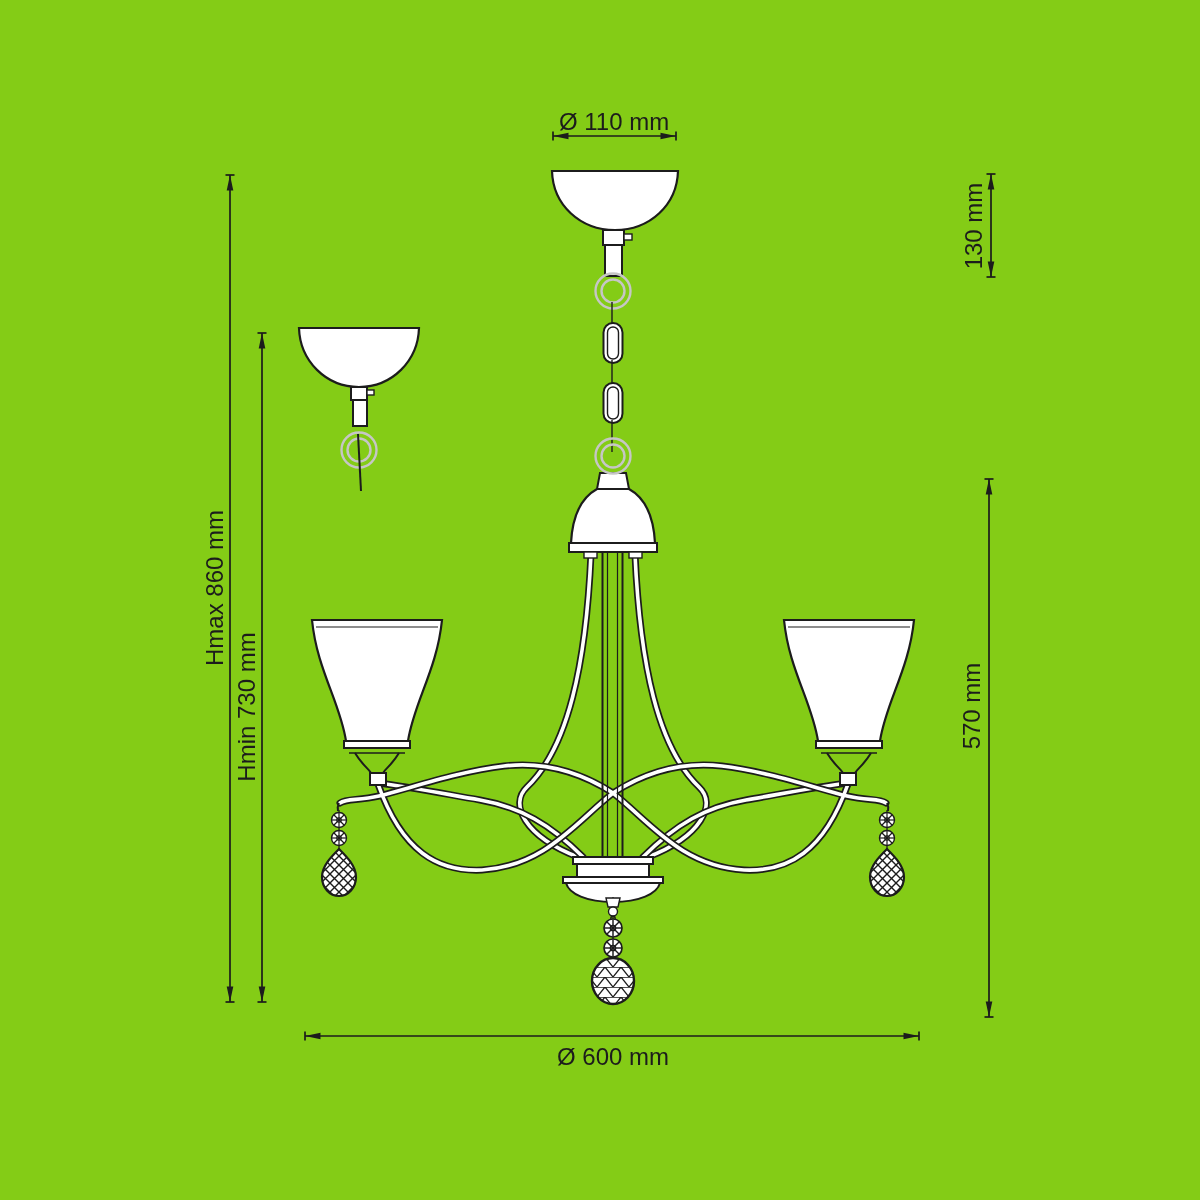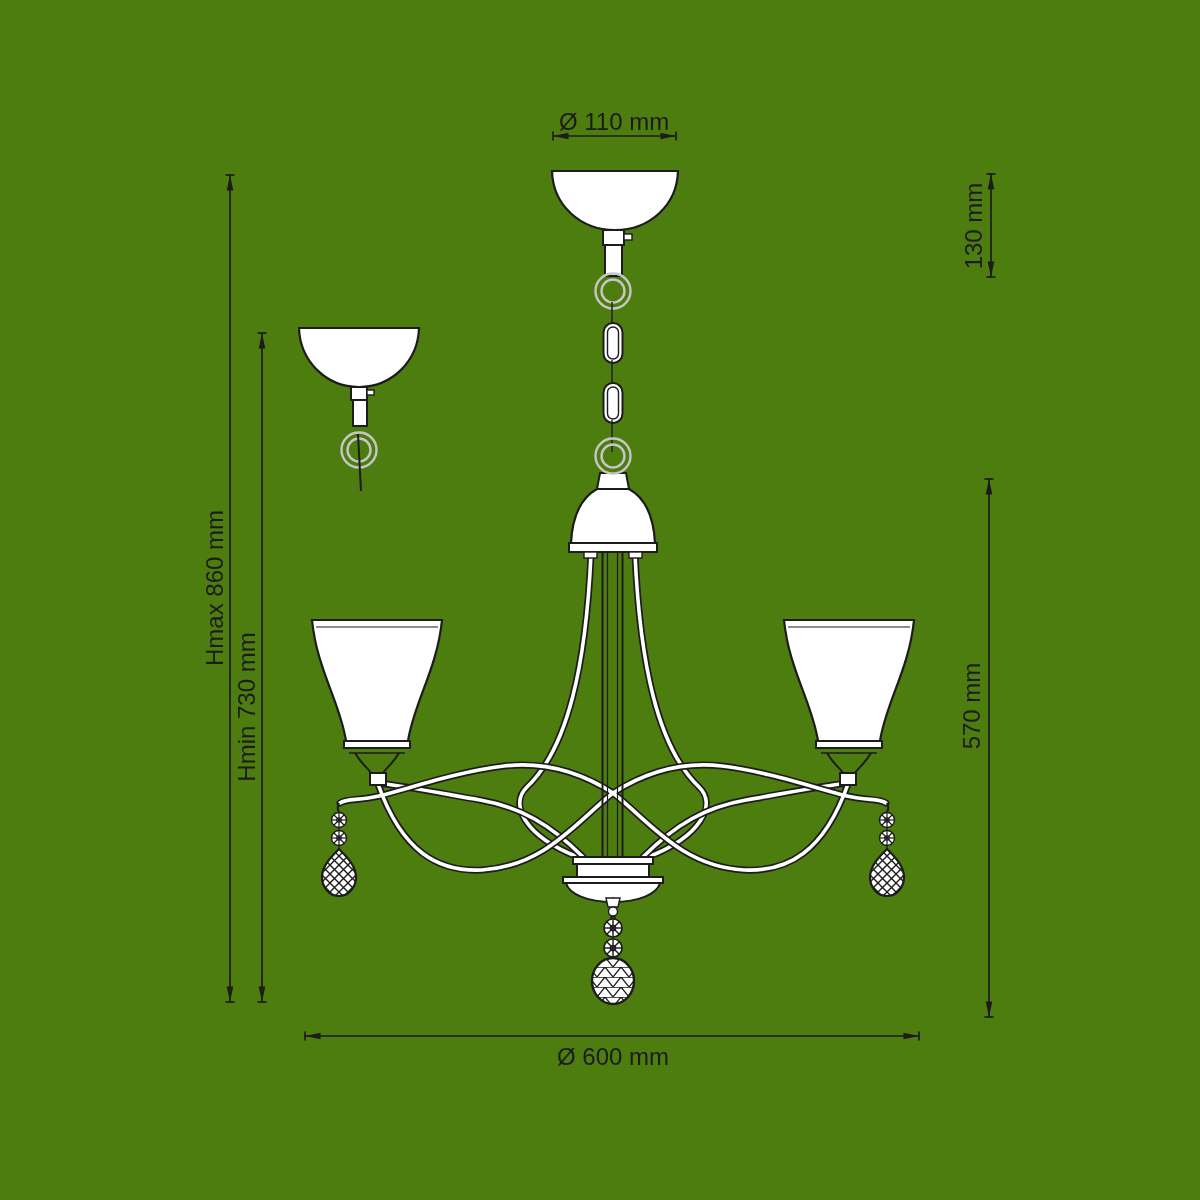--- a/index.html
+++ b/index.html
@@ -1,16 +1,16 @@
 <!DOCTYPE html>
 <html><head>
 <meta charset="utf-8">
 <style>
   html,body{margin:0;padding:0;background:#ffffff;}
-  .stage{position:relative;width:1200px;height:1200px;background:#4d7c0f;overflow:hidden;
+  .stage{position:relative;width:1200px;height:1200px;background:#84cc16;overflow:hidden;
          font-family:"Liberation Sans",sans-serif;}
   svg{position:absolute;left:0;top:0;}
   .ln   {stroke:#1c1c1c;stroke-width:2;fill:none;}
   .lnf  {stroke:#1c1c1c;stroke-width:2;fill:#ffffff;}
   .ln22 {stroke:#1c1c1c;stroke-width:2.2;fill:#ffffff;}
   .thin {stroke:#1c1c1c;stroke-width:1.4;fill:none;}
   .thinf{stroke:#1c1c1c;stroke-width:1.4;fill:#ffffff;}
   .hair {stroke:#1c1c1c;stroke-width:1.2;fill:none;}
   .gray {stroke:#c6c6c6;stroke-width:2.4;fill:none;}
   .tb   {fill:none;stroke:#1c1c1c;stroke-width:7;stroke-linecap:round;}

